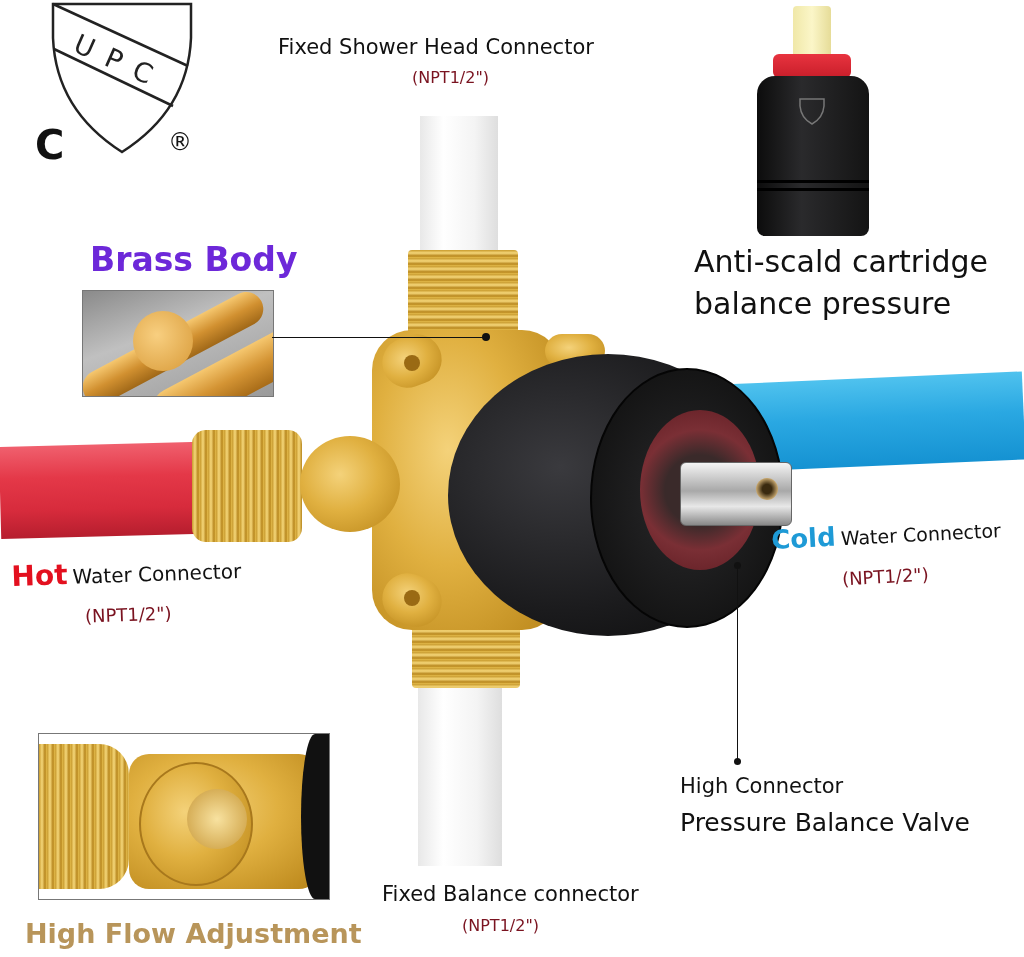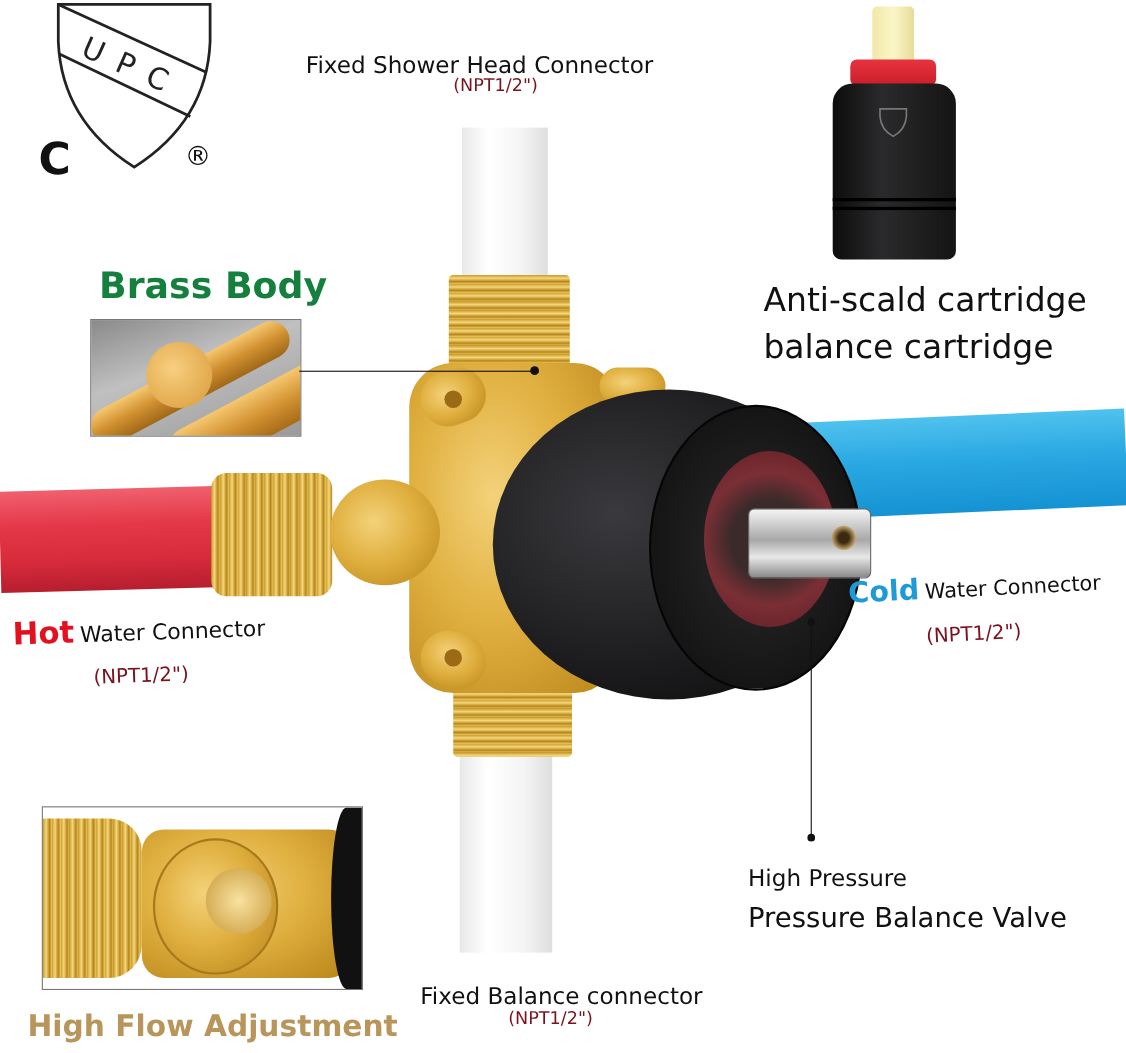--- a/index.html
+++ b/index.html
@@ -1,18 +1,18 @@
 <!DOCTYPE html>
 <html><head>
 <meta charset="utf-8">
 <style>
   html,body{margin:0;padding:0;background:#ffffff;}
   body{width:1024px;height:957px;position:relative;overflow:hidden;font-family:"DejaVu Sans","Liberation Sans",sans-serif;}
   .abs{position:absolute;}
-  .label{color:#111;white-space:nowrap;margin-top:12px;}
+  .label{color:#111;white-space:nowrap;}
   .npt{color:#7a1320;font-size:16px;white-space:nowrap;}
 
   
   .upc-c{font-size:40px;font-weight:bold;color:#111;}
   .upc-r{font-size:24px;color:#111;}
 
   
   .pipe-white{background:linear-gradient(90deg,#e8e8e8 0%,#ffffff 30%,#f4f4f4 70%,#dedede 100%);}
   .pipe-red{background:linear-gradient(180deg,#f0606e 0%,#e43848 35%,#d72b3c 70%,#b61e2e 100%);}
   .pipe-blue{background:linear-gradient(180deg,#4fc2ee 0%,#2aa8e2 45%,#1592d2 100%);}
@@ -57,58 +57,58 @@
 <div class="abs" style="left:404px;top:590px;width:16px;height:16px;border-radius:50%;background:#9a6a14;"></div>
 
 <div class="abs brass" style="left:300px;top:436px;width:100px;height:96px;border-radius:50%;"></div>
 
 <div class="abs" style="left:448px;top:354px;width:320px;height:282px;border-radius:50% / 50%;background:radial-gradient(ellipse at 35% 40%,#3a3a3e 0%,#1b1b1d 60%,#0a0a0a 100%);"></div>
 <div class="abs" style="left:590px;top:368px;width:190px;height:256px;border-radius:50%;background:radial-gradient(ellipse at 50% 50%,#2a2a2c 0%,#121212 80%);border:2px solid #050505;"></div>
 <div class="abs" style="left:640px;top:410px;width:120px;height:160px;border-radius:50%;background:radial-gradient(circle,#3a2a2a 35%,#7a2f35 60%,#5e1c22 100%);"></div>
 <div class="abs" style="left:680px;top:462px;width:110px;height:62px;border-radius:6px;background:linear-gradient(180deg,#f4f4f4 0%,#a8a8a8 45%,#e8e8e8 70%,#888 100%);border:1px solid #666;"></div>
 <div class="abs" style="left:756px;top:478px;width:22px;height:22px;border-radius:50%;background:radial-gradient(circle,#3a2a10 30%,#c8a870 70%);"></div>
 
-<div class="abs" style="left:90px;top:240px;font-size:33px;font-weight:bold;color:#15803d;">Brass Body</div>
+<div class="abs" style="left:90px;top:240px;font-size:33px;font-weight:bold;color:#6d28d9;">Brass Body</div>
 <div class="abs photo-frame" style="left:82px;top:290px;width:190px;height:105px;background:linear-gradient(160deg,#8a8a8a 0%,#c0c0c0 40%,#9a9a9a 100%);">
   <div class="abs" style="left:-10px;top:40px;width:200px;height:34px;border-radius:18px;transform:rotate(-28deg);background:linear-gradient(180deg,#f6c870,#d19030,#a06818);"></div>
   <div class="abs" style="left:50px;top:20px;width:60px;height:60px;border-radius:50%;background:radial-gradient(circle at 40% 40%,#f8cf80,#d89a38);"></div>
   <div class="abs" style="left:60px;top:60px;width:200px;height:44px;border-radius:22px;transform:rotate(-28deg);background:linear-gradient(180deg,#f6c870,#d49434,#a86c18);"></div>
 </div>
 <div class="abs" style="left:272px;top:337px;width:214px;height:1px;background:#111;"></div>
 <div class="abs" style="left:482px;top:333px;width:8px;height:8px;border-radius:50%;background:#111;"></div>
 
 <div class="abs" style="left:755px;top:0;width:125px;height:240px;">
   <div class="abs" style="left:38px;top:6px;width:38px;height:50px;border-radius:4px 4px 0 0;background:linear-gradient(90deg,#f0e8a8,#fbf6c8,#e6dc98);"></div>
   <div class="abs" style="left:18px;top:54px;width:78px;height:24px;border-radius:6px;background:linear-gradient(180deg,#e8333f,#c81e2a);"></div>
   <div class="abs" style="left:2px;top:76px;width:112px;height:160px;border-radius:18px 18px 8px 8px;background:linear-gradient(90deg,#0c0c0c,#2a2a2c 40%,#141414);"></div>
   <svg class="abs" width="30" height="30" viewBox="0 0 30 30" style="left:42px;top:96px;">
     <path d="M3 3 L27 3 L27 10 Q26 22 15 28 Q4 22 3 10 Z" fill="none" stroke="#777" stroke-width="1.5"></path>
   </svg>
   <div class="abs" style="left:2px;top:180px;width:112px;height:3px;background:#000;"></div>
   <div class="abs" style="left:2px;top:188px;width:112px;height:3px;background:#000;"></div>
 </div>
 <div class="abs label" style="left:694px;top:244px;font-size:30px;">Anti-scald cartridge</div>
-<div class="abs label" style="left:694px;top:286px;font-size:30px;">balance cartridge</div>
+<div class="abs label" style="left:694px;top:286px;font-size:30px;">balance pressure</div>
 
 <div class="abs" style="left:12px;top:560px;transform:rotate(-2deg);transform-origin:left bottom;white-space:nowrap;">
   <span style="font-size:28px;font-weight:bold;color:#e3101f;">Hot</span>
   <span style="font-size:20px;color:#111;">Water Connector</span>
 </div>
 <div class="abs npt" style="left:85px;top:604px;font-size:18px;transform:rotate(-2deg);">(NPT1/2")</div>
 
 <div class="abs" style="left:772px;top:525px;transform:rotate(-3deg);transform-origin:left bottom;white-space:nowrap;">
   <span style="font-size:26px;font-weight:bold;color:#1e9ad6;">Cold</span>
   <span style="font-size:19px;color:#111;">Water Connector</span>
 </div>
 <div class="abs npt" style="left:842px;top:566px;font-size:18px;transform:rotate(-3deg);">(NPT1/2")</div>
 
 <div class="abs" style="left:734px;top:562px;width:7px;height:7px;border-radius:50%;background:#111;"></div>
 <div class="abs" style="left:737px;top:565px;width:1px;height:195px;background:#111;"></div>
 <div class="abs" style="left:734px;top:758px;width:7px;height:7px;border-radius:50%;background:#111;"></div>
-<div class="abs label" style="left:680px;top:774px;font-size:21px;">High Pressure</div>
+<div class="abs label" style="left:680px;top:774px;font-size:21px;">High Connector</div>
 <div class="abs label" style="left:680px;top:808px;font-size:25px;">Pressure Balance Valve</div>
 
 <div class="abs label" style="left:382px;top:882px;font-size:21px;">Fixed Balance connector</div>
 <div class="abs npt" style="left:462px;top:916px;">(NPT1/2")</div>
 
 <div class="abs photo-frame" style="left:38px;top:733px;width:290px;height:165px;background:#fff;">
   <div class="abs thread-h" style="left:0;top:10px;width:90px;height:145px;border-radius:0 30px 30px 0;"></div>
   <div class="abs brass" style="left:90px;top:20px;width:190px;height:135px;border-radius:20px;"></div>
   <div class="abs brass" style="left:100px;top:28px;width:110px;height:120px;border-radius:50%;border:2px solid #a8781c;"></div>
   <div class="abs" style="left:148px;top:55px;width:60px;height:60px;border-radius:50%;background:radial-gradient(circle,#f8e2a0,#c89838);"></div>

